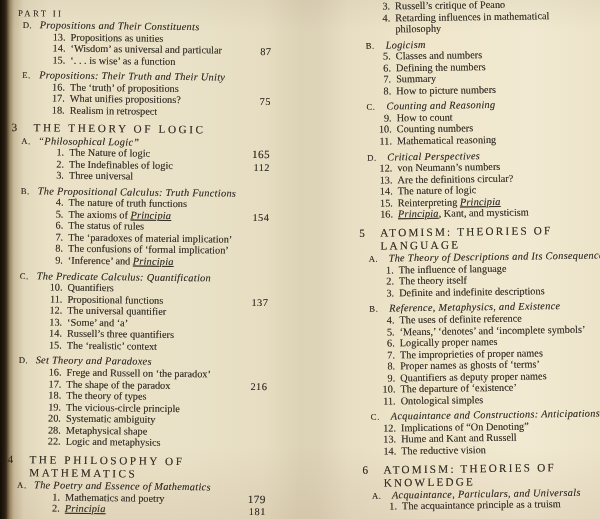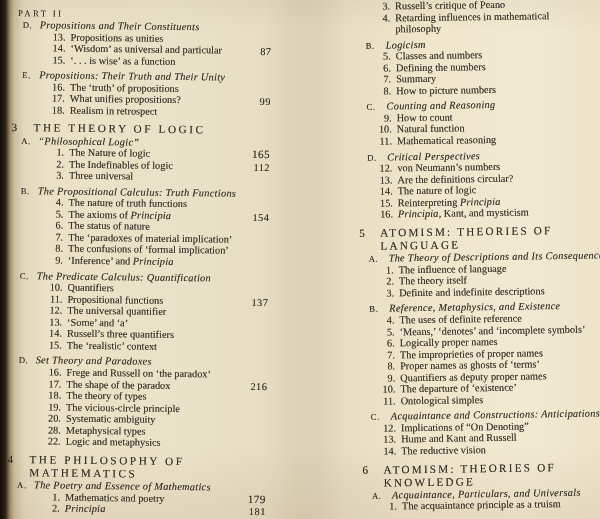--- a/index.html
+++ b/index.html
@@ -43,82 +43,82 @@
   .sec-label{display:inline-block;width:17px;padding-left:10px;font-size:8.7px;letter-spacing:0.5px;}
   .sec-title{font-style:italic;letter-spacing:0.3px;}
   .page-right .sec-label{padding-left:16px;width:20px;}
 
   .item-num{display:inline-block;width:53px;padding-right:5px;text-align:right;box-sizing:content-box;}
   .page-right .item-num{width:41px;}
   .wrap-text{padding-left:58px;}
   .page-right .wrap-text{padding-left:46px;}
 
   .pagenum{position:absolute;right:0;top:0;letter-spacing:0.5px;margin-top:24px;}
-  .item-text i,.sec-title i{letter-spacing:0.2px;}
+  .item-text i,.sec-title i{letter-spacing:0.2px;text-decoration:underline;}
 </style>
 </head>
 <body>
 
 <div class="photo">
   <div class="spine"></div>
   <div class="page page-left" id="left-page">
       <div class="row part"><span class="part-text">PART II</span></div>
       <div class="row section"><span class="sec-label">D.</span><span class="sec-title md">Propositions and Their Constituents</span><span class="pagenum">87</span></div>
       <div class="row item"><span class="item-num">13.</span><span class="item-text md">Propositions as unities</span></div>
       <div class="row item"><span class="item-num">14.</span><span class="item-text md">‘Wisdom’ as universal and particular</span></div>
       <div class="row item"><span class="item-num">15.</span><span class="item-text md">‘. . . is wise’ as a function</span></div>
-      <div class="row section gap"><span class="sec-label">E.</span><span class="sec-title md">Propositions: Their Truth and Their Unity</span><span class="pagenum">99</span></div>
+      <div class="row section gap"><span class="sec-label">E.</span><span class="sec-title md">Propositions: Their Truth and Their Unity</span><span class="pagenum">75</span></div>
       <div class="row item"><span class="item-num">16.</span><span class="item-text md">The ‘truth’ of propositions</span></div>
       <div class="row item"><span class="item-num">17.</span><span class="item-text md">What unifies propositions?</span></div>
       <div class="row item"><span class="item-num">18.</span><span class="item-text md">Realism in retrospect</span></div>
       <div class="row chapter gap"><span class="ch-num">3</span><span class="ch-title">THE THEORY OF LOGIC</span><span class="pagenum">165</span></div>
       <div class="row section"><span class="sec-label">A.</span><span class="sec-title md">“Philosophical Logic”</span><span class="pagenum">112</span></div>
       <div class="row item"><span class="item-num">1.</span><span class="item-text md">The Nature of logic</span></div>
       <div class="row item"><span class="item-num">2.</span><span class="item-text md">The Indefinables of logic</span></div>
       <div class="row item"><span class="item-num">3.</span><span class="item-text md">Three universal</span></div>
       <div class="row section gap"><span class="sec-label">B.</span><span class="sec-title md">The Propositional Calculus: Truth Functions</span><span class="pagenum">154</span></div>
       <div class="row item"><span class="item-num">4.</span><span class="item-text md">The nature of truth functions</span></div>
       <div class="row item"><span class="item-num">5.</span><span class="item-text md">The axioms of <i>Principia</i></span></div>
-      <div class="row item"><span class="item-num">6.</span><span class="item-text md">The status of nature</span></div>
+      <div class="row item"><span class="item-num">6.</span><span class="item-text md">The status of rules</span></div>
       <div class="row item"><span class="item-num">7.</span><span class="item-text md">The ‘paradoxes of material implication’</span></div>
       <div class="row item"><span class="item-num">8.</span><span class="item-text md">The confusions of ‘formal implication’</span></div>
       <div class="row item"><span class="item-num">9.</span><span class="item-text md">‘Inference’ and <i>Principia</i></span></div>
       <div class="row section gap"><span class="sec-label">C.</span><span class="sec-title md">The Predicate Calculus: Quantification</span><span class="pagenum">137</span></div>
       <div class="row item"><span class="item-num">10.</span><span class="item-text md">Quantifiers</span></div>
       <div class="row item"><span class="item-num">11.</span><span class="item-text md">Propositional functions</span></div>
       <div class="row item"><span class="item-num">12.</span><span class="item-text md">The universal quantifier</span></div>
       <div class="row item"><span class="item-num">13.</span><span class="item-text md">‘Some’ and ‘a’</span></div>
       <div class="row item"><span class="item-num">14.</span><span class="item-text md">Russell’s three quantifiers</span></div>
       <div class="row item"><span class="item-num">15.</span><span class="item-text md">The ‘realistic’ context</span></div>
       <div class="row section gap"><span class="sec-label">D.</span><span class="sec-title md">Set Theory and Paradoxes</span><span class="pagenum">216</span></div>
       <div class="row item"><span class="item-num">16.</span><span class="item-text md">Frege and Russell on ‘the paradox’</span></div>
       <div class="row item"><span class="item-num">17.</span><span class="item-text md">The shape of the paradox</span></div>
       <div class="row item"><span class="item-num">18.</span><span class="item-text md">The theory of types</span></div>
       <div class="row item"><span class="item-num">19.</span><span class="item-text md">The vicious-circle principle</span></div>
       <div class="row item"><span class="item-num">20.</span><span class="item-text md">Systematic ambiguity</span></div>
-      <div class="row item"><span class="item-num">28.</span><span class="item-text md">Metaphysical types</span></div>
+      <div class="row item"><span class="item-num">28.</span><span class="item-text md">Metaphysical shape</span></div>
       <div class="row item"><span class="item-num">22.</span><span class="item-text md">Logic and metaphysics</span></div>
       <div class="row chapter gap"><span class="ch-num">4</span><span class="ch-title">THE PHILOSOPHY OF</span></div>
       <div class="row chapter2"><span class="ch-title ch-cont">MATHEMATICS</span><span class="pagenum">179</span></div>
       <div class="row section"><span class="sec-label">A.</span><span class="sec-title md">The Poetry and Essence of Mathematics</span><span class="pagenum">181</span></div>
       <div class="row item"><span class="item-num">1.</span><span class="item-text md">Mathematics and poetry</span></div>
       <div class="row item"><span class="item-num">2.</span><span class="item-text md"><i>Principia</i></span></div>
     </div>
   <div class="page page-right" id="right-page">
       <div class="row item"><span class="item-num">3.</span><span class="item-text md">Russell’s critique of Peano</span></div>
       <div class="row item"><span class="item-num">4.</span><span class="item-text md">Retarding influences in mathematical</span></div>
       <div class="row wrap"><span class="item-text wrap-text md">philosophy</span></div>
       <div class="row section gap"><span class="sec-label">B.</span><span class="sec-title md">Logicism</span></div>
       <div class="row item"><span class="item-num">5.</span><span class="item-text md">Classes and numbers</span></div>
       <div class="row item"><span class="item-num">6.</span><span class="item-text md">Defining the numbers</span></div>
       <div class="row item"><span class="item-num">7.</span><span class="item-text md">Summary</span></div>
       <div class="row item"><span class="item-num">8.</span><span class="item-text md">How to picture numbers</span></div>
       <div class="row section gap"><span class="sec-label">C.</span><span class="sec-title md">Counting and Reasoning</span></div>
       <div class="row item"><span class="item-num">9.</span><span class="item-text md">How to count</span></div>
-      <div class="row item"><span class="item-num">10.</span><span class="item-text md">Natural function</span></div>
+      <div class="row item"><span class="item-num">10.</span><span class="item-text md">Counting numbers</span></div>
       <div class="row item"><span class="item-num">11.</span><span class="item-text md">Mathematical reasoning</span></div>
       <div class="row section gap"><span class="sec-label">D.</span><span class="sec-title md">Critical Perspectives</span></div>
       <div class="row item"><span class="item-num">12.</span><span class="item-text md">von Neumann’s numbers</span></div>
       <div class="row item"><span class="item-num">13.</span><span class="item-text md">Are the definitions circular?</span></div>
       <div class="row item"><span class="item-num">14.</span><span class="item-text md">The nature of logic</span></div>
       <div class="row item"><span class="item-num">15.</span><span class="item-text md">Reinterpreting <i>Principia</i></span></div>
       <div class="row item"><span class="item-num">16.</span><span class="item-text md"><i>Principia</i>, Kant, and mysticism</span></div>
       <div class="row chapter gap"><span class="ch-num">5</span><span class="ch-title">ATOMISM: THEORIES OF</span></div>
       <div class="row chapter2"><span class="ch-title ch-cont">LANGUAGE</span></div>
       <div class="row section"><span class="sec-label">A.</span><span class="sec-title md">The Theory of Descriptions and Its Consequences</span></div>

